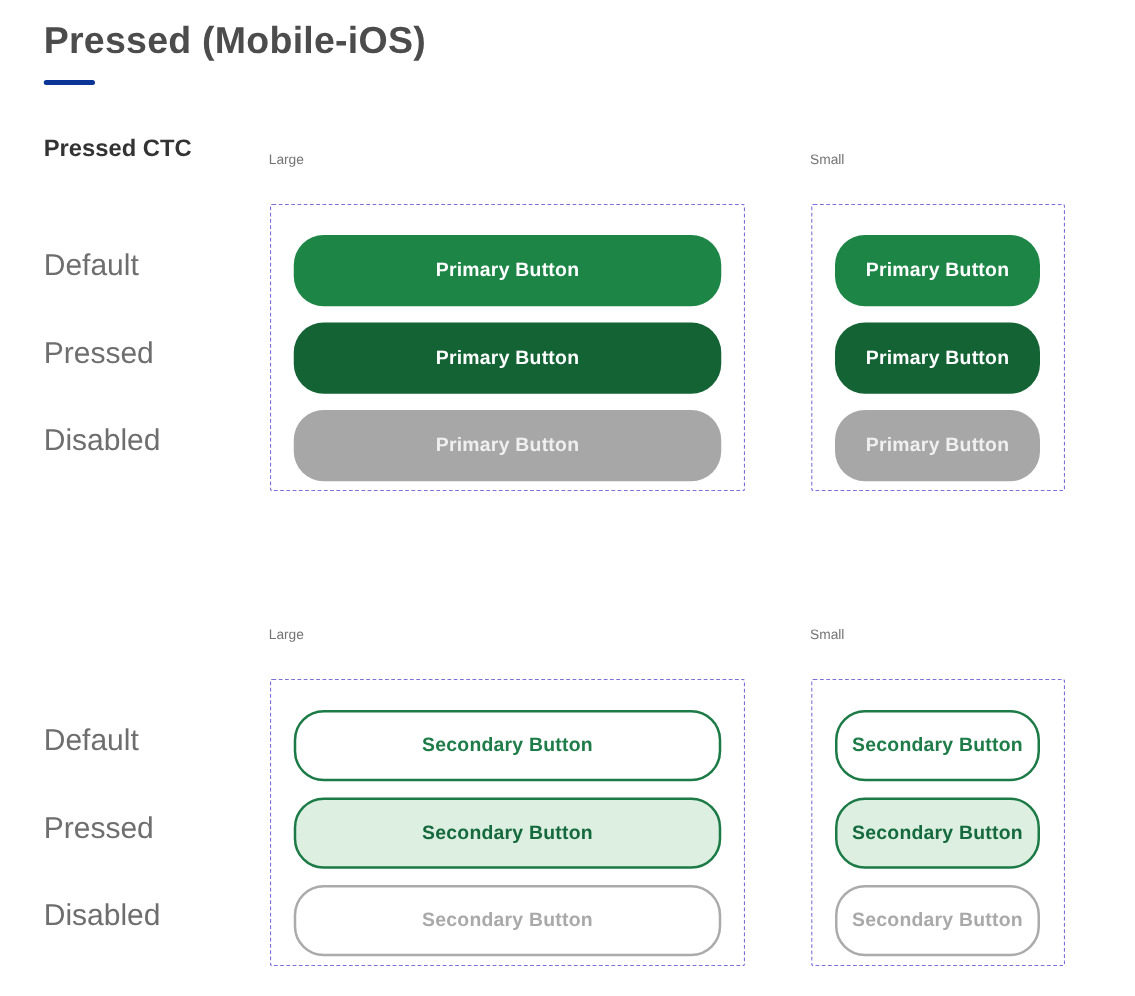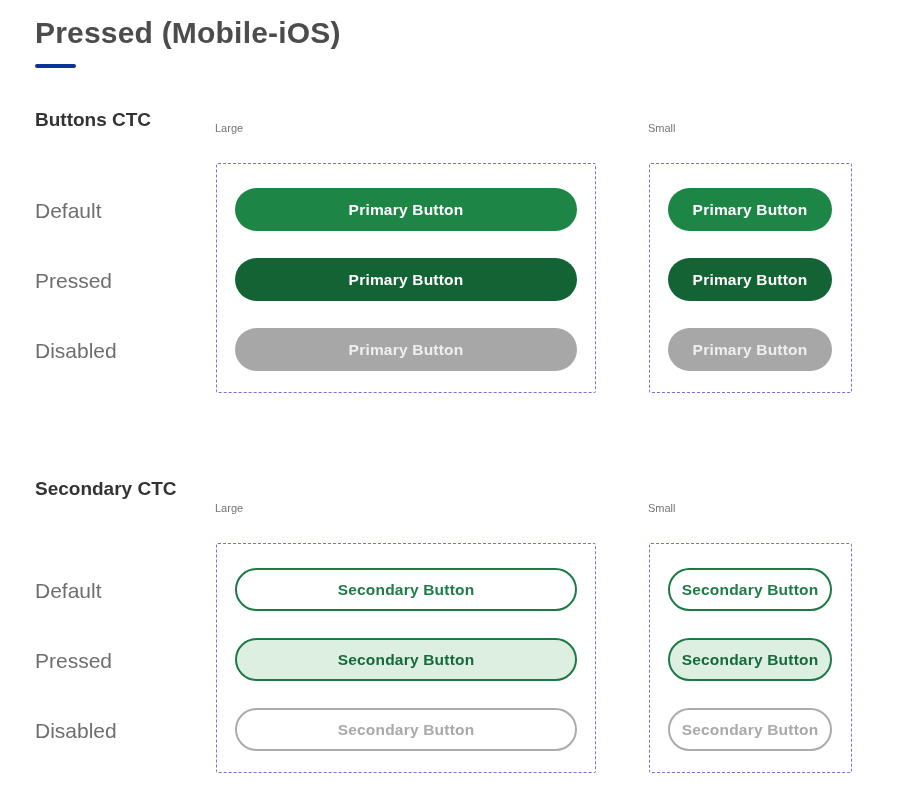--- a/index.html
+++ b/index.html
@@ -42,35 +42,35 @@
   }
   .size-label {
     position: absolute;
     font-size: 11px;
     font-weight: 400;
     color: #757575;
   }
   .state-label {
     position: absolute;
     left: 35px;
-    font-size: 21px;
+    font-size: 24px;
     font-weight: 400;
     color: #6e6e6e;
   }
   .frame {
     position: absolute;
     border: 1.5px dashed #7b6fd9;
     border-radius: 2px;
     background: transparent;
   }
   .frame.large { left: 216px; width: 380px; height: 230px; }
   .frame.small { left: 649px; width: 203px; height: 230px; }
   .btn {
     position: absolute;
-    height: 43px;
+    height: 57px;
     border-radius: 24px;
     display: flex;
     align-items: center;
     justify-content: center;
     font-size: 15.5px;
     font-weight: 600;
     cursor: pointer;
     letter-spacing: 0.2px;
   }
   .btn.large { left: 235px; width: 342px; }
@@ -83,41 +83,40 @@
   .s-disabled { background: #ffffff; border: 2px solid #ababab; color: #a9a9a9; }
 </style>
 </head>
 <body>
 
 <div class="page">
 
   <h1 class="page-title">Pressed (Mobile-iOS)</h1>
   <div class="title-accent"></div>
 
-  <h2 class="section-title" style="top:109px;">Buttons CTC</h2>
+  <h2 class="section-title" style="top:109px;">Pressed CTC</h2>
 
   <div class="size-label" style="left:215px; top:122px;">Large</div>
   <div class="size-label" style="left:648px; top:122px;">Small</div>
 
   <div class="frame large" style="top:163px;"></div>
   <div class="frame small" style="top:163px;"></div>
 
   <div class="state-label" style="top:199px;">Default</div>
   <div class="state-label" style="top:269px;">Pressed</div>
   <div class="state-label" style="top:339px;">Disabled</div>
 
   <div class="btn large p-default" style="top:188px;">Primary Button</div>
   <div class="btn large p-pressed" style="top:258px;">Primary Button</div>
   <div class="btn large p-disabled" style="top:328px;">Primary Button</div>
 
   <div class="btn small p-default" style="top:188px;">Primary Button</div>
   <div class="btn small p-pressed" style="top:258px;">Primary Button</div>
   <div class="btn small p-disabled" style="top:328px;">Primary Button</div>
 
-  <h2 class="section-title" style="top:478px;">Secondary CTC</h2>
 
   <div class="size-label" style="left:215px; top:502px;">Large</div>
   <div class="size-label" style="left:648px; top:502px;">Small</div>
 
   <div class="frame large" style="top:543px;"></div>
   <div class="frame small" style="top:543px;"></div>
 
   <div class="state-label" style="top:579px;">Default</div>
   <div class="state-label" style="top:649px;">Pressed</div>
   <div class="state-label" style="top:719px;">Disabled</div>

